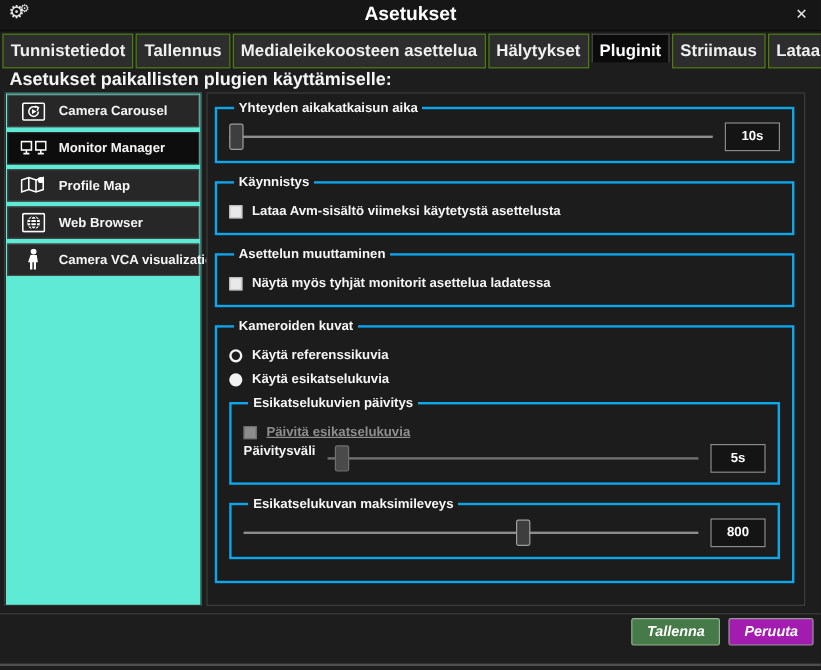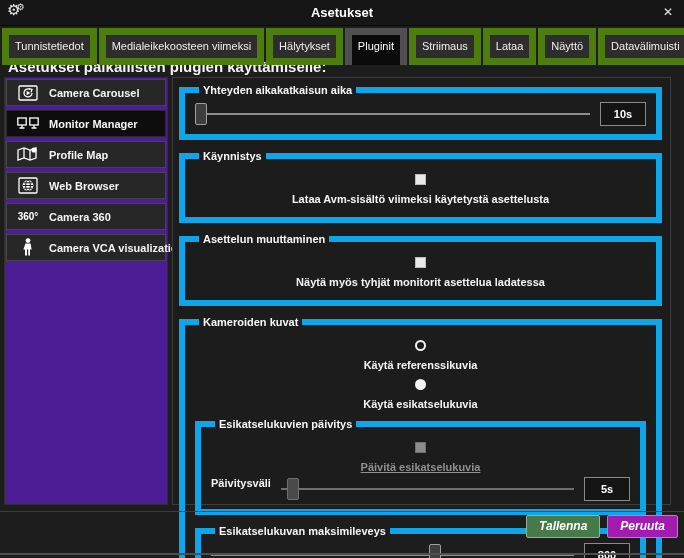--- a/index.html
+++ b/index.html
@@ -11,65 +11,65 @@
   
   .titlebar {
     position:absolute; left:0; top:0; right:0; height:26px;
     background:#161616; border-bottom:1px solid #0a0a0a;
     display:flex; align-items:center;
   }
   .titlebar .gears { position:absolute; left:7px; top:1px; color:#e8e8e8; }
   .gears .g1 { font-size:15px; }
   .gears .g2 { font-size:9px; position:relative; left:-4px; top:-5px; }
   .titlebar .title {
-    flex:1; text-align:center; font-size:13px; font-weight:bold; color:#ffffff;
+    flex:1; text-align:center; font-size:16px; font-weight:bold; color:#ffffff;
   }
   .titlebar .close {
     position:absolute; right:8px; top:4px; font-size:12px; color:#e8e8e8;
     width:16px; height:16px; text-align:center; line-height:16px; cursor:pointer;
   }
   
   .tabbar {
     position:absolute; left:0; top:28px; right:0; height:27px;
     display:flex; align-items:flex-start; padding-left:2px; z-index:3;
   }
   .tab {
-    background:#2d2d2d; border:7px solid #4d7c0f; color:#efefef;
-    font-size:11px; font-weight:normal; padding:5px 6px 6px;
+    background:#2d2d2d; border:1px solid #4d7c0f; color:#efefef;
+    font-size:14px; font-weight:bold; padding:5px 6px 6px;
     margin-right:2px; white-space:nowrap; cursor:pointer;
   }
   .tab.active {
     background:#0b0b0b; border-color:#4f4f4f; border-bottom:none;
-    color:#ffffff; padding-bottom:13px; margin-bottom:-8px; z-index:4;
+    color:#ffffff; padding-bottom:2px; margin-bottom:-8px; z-index:4;
   }
   
   .intro {
     position:absolute; left:8px; top:58px; font-size:15px; font-weight:bold; color:#f5f5f5;
   }
   
   .sidebar {
     position:absolute; left:4px; top:77px; width:164px; height:428px;
-    border:1px solid #2e2e2e; background:#4c1d95; padding:1px;
+    border:1px solid #2e2e2e; background:#5eead4; padding:1px;
   }
   .side-item {
     height:27px; margin-bottom:4px; background:#272727; border:1px solid #454545;
     display:flex; align-items:center; padding-left:9px; gap:9px; cursor:pointer;
   }
   .side-item.selected { background:#0d0d0d; border-color:#2a2a2a; }
   .side-item .ico { width:24px; display:flex; justify-content:center; flex:0 0 24px; }
   .side-item .lbl { font-size:11px; font-weight:bold; color:#f5f5f5; white-space:nowrap; }
   .ico svg { display:block; }
   .ico-360 { font-size:10px; font-weight:bold; color:#fff; white-space:nowrap; }
   
   .main {
     position:absolute; left:172px; top:77px; width:499px; height:428px;
     background:#1c1c1c; border:1px solid #3c3c3c; padding:6px 8px 6px 6px;
   }
   fieldset {
-    border:6px solid #0ea5e9; padding:4px 10px 8px; margin-bottom:10px;
+    border:2px solid #0ea5e9; padding:4px 10px 8px; margin-bottom:10px;
   }
   legend {
     font-size:11px; font-weight:bold; color:#f7f7f7; padding:0 4px; margin-left:4px;
   }
   .slider-row { display:flex; align-items:center; gap:10px; margin-top:2px; }
   .slider { position:relative; flex:1; height:24px; }
   .slider .track {
     position:absolute; left:0; right:0; top:11px; height:2px; background:#8d8d8d;
   }
   .slider .thumb {
@@ -77,21 +77,21 @@
     background:#3e3e3e; border:1px solid #9f9f9f; border-radius:2px; cursor:pointer;
   }
   .slider.disabled .track { background:#6f6f6f; }
   .slider.disabled .thumb { background:#4a4a4a; border-color:#6f6f6f; }
   .valbox {
     min-width:46px; height:24px; padding:0 6px; border:1px solid #8a8a8a; background:#141414;
     color:#ffffff; font-size:11px; font-weight:bold;
     display:flex; align-items:center; justify-content:center;
   }
   .check-row, .radio-row {
-    display:flex; align-items:center; gap:8px; margin:8px 0 4px; cursor:pointer;flex-direction:column;
+    display:flex; align-items:center; gap:8px; margin:8px 0 4px; cursor:pointer;
   }
   .cb {
     width:11px; height:11px; flex:0 0 11px;
     background:#e9e9e9; border:1px solid #bdbdbd;
   }
   .cb.disabled { background:#8c8c8c; border-color:#6f6f6f; }
   .check-row .lbl, .radio-row .lbl { font-size:11px; font-weight:bold; color:#f5f5f5; }
   .check-row.disabled .lbl { color:#8f8f8f;text-decoration:underline; }
   .radio { width:11px; height:11px; flex:0 0 11px; border-radius:50%; }
   .radio.off { border:2px solid #f2f2f2; background:#1c1c1c; }
@@ -120,21 +120,22 @@
 <body>
 
 <div class="titlebar">
   <span class="gears"><span class="g1">⚙</span><span class="g2">⚙</span></span>
   <span class="title">Asetukset</span>
   <span class="close">✕</span>
 </div>
 
 <div class="tabbar">
   <span class="tab">Tunnistetiedot</span>
-  <span class="tab">Medialeikekoosteen viimeksi</span>
+  <span class="tab">Tallennus</span>
+  <span class="tab">Medialeikekoosteen asettelua</span>
   <span class="tab">Hälytykset</span>
   <span class="tab active">Pluginit</span>
   <span class="tab">Striimaus</span>
   <span class="tab">Lataa</span>
   <span class="tab">Näyttö</span>
   <span class="tab">Datavälimuisti</span>
 
 </div>
 
 <div class="intro">Asetukset paikallisten plugien käyttämiselle:</div>
@@ -184,24 +185,20 @@
         <circle cx="10" cy="8.5" r="5.4" fill="#fff" stroke="none"></circle>
         <g stroke="#1d1d1d" stroke-width="1">
           <ellipse cx="10" cy="8.5" rx="2.4" ry="5.4" fill="none"></ellipse>
           <path d="M4.8 8.5 h10.4 M5.6 5.8 h8.8 M5.6 11.2 h8.8"></path>
         </g>
       </svg>
     </span>
     <span class="lbl">Web Browser</span>
   </div>
 
-  <div class="side-item">
-    <span class="ico ico-360">360°</span>
-    <span class="lbl">Camera 360</span>
-  </div>
 
   <div class="side-item">
     <span class="ico">
       <svg width="12" height="19" viewBox="0 0 12 19">
         <circle cx="6" cy="2.6" r="2.4" fill="#fff"></circle>
         <path d="M3.4 6 h5.2 l1 6 h-1.6 v6 h-1.8 v-6 h-1.2 v6 H3 v-6 H1.4 Z" fill="#fff" transform="translate(0,-0.4)"></path>
       </svg>
     </span>
     <span class="lbl">Camera VCA visualization</span>
   </div>

